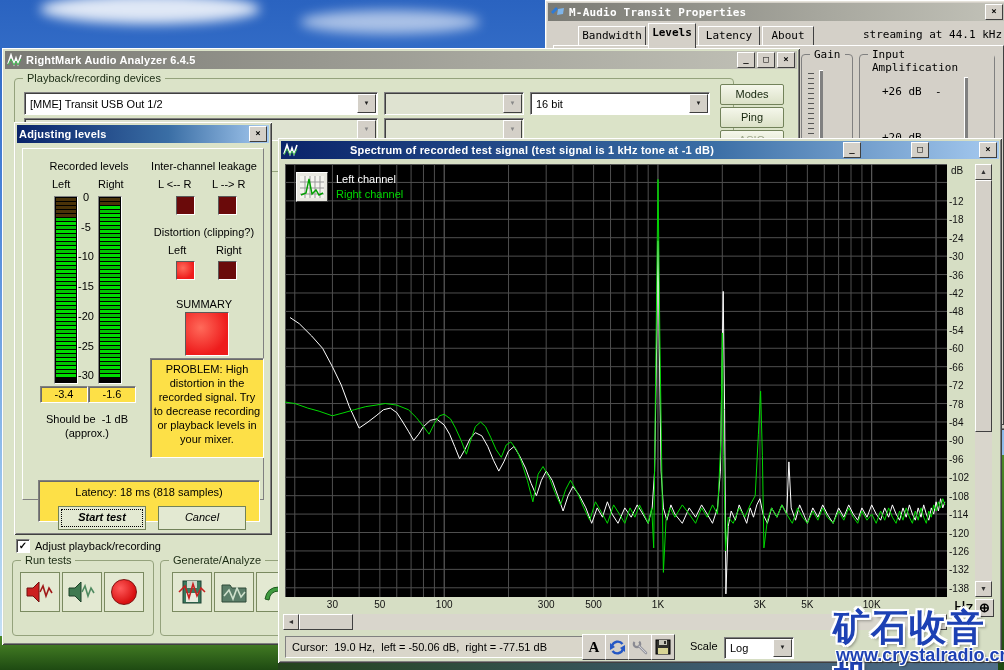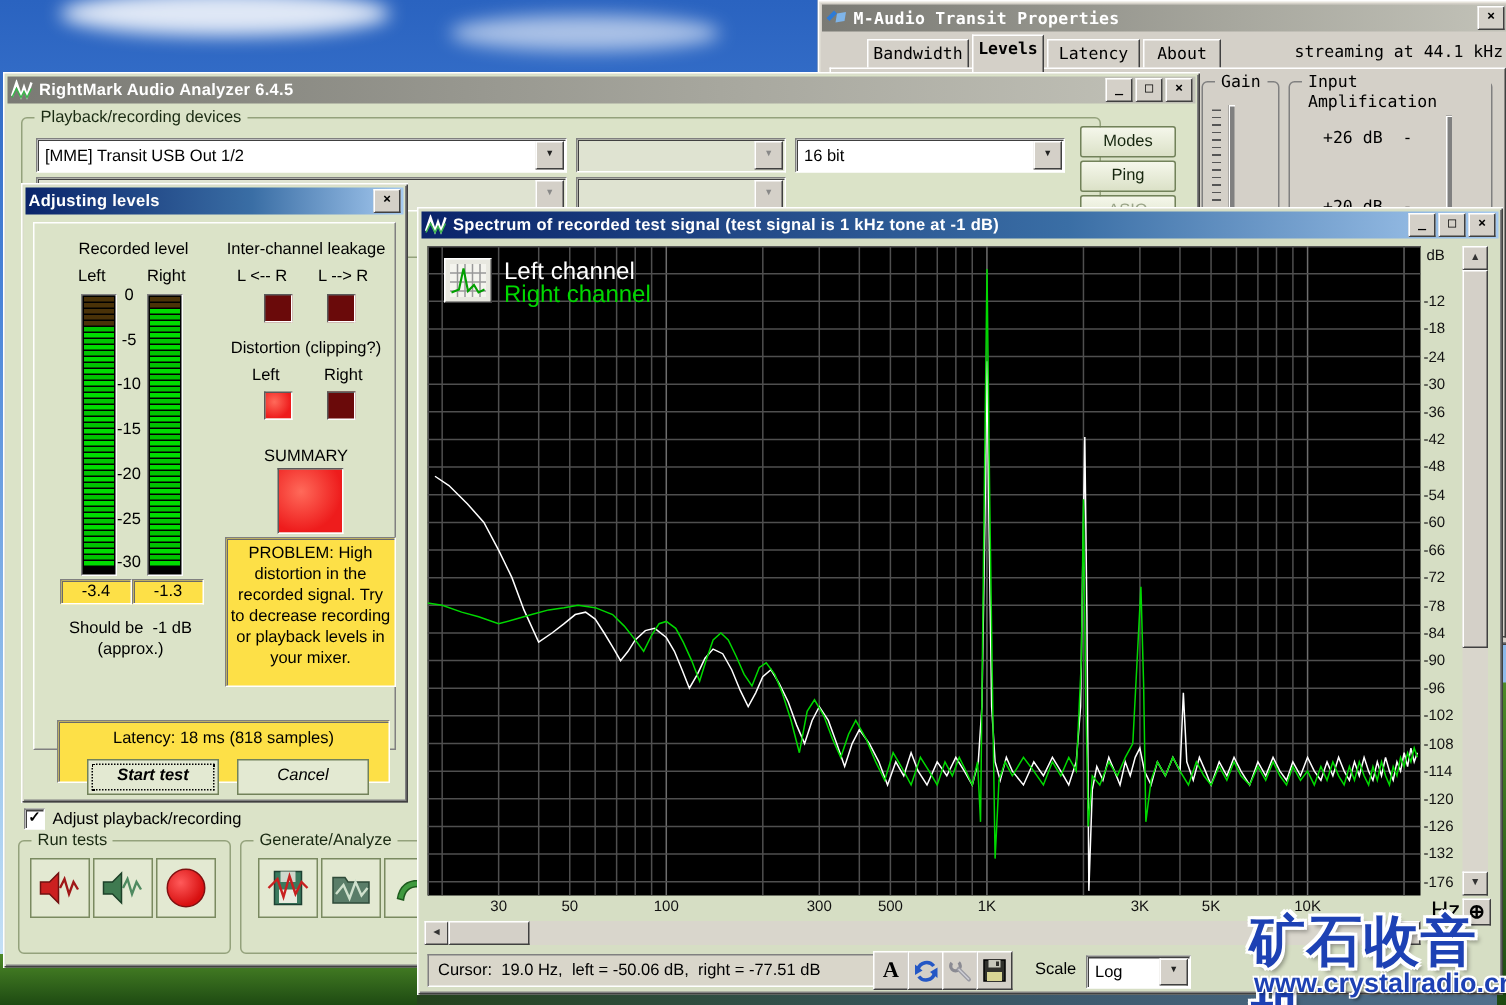--- a/index.html
+++ b/index.html
@@ -11,21 +11,21 @@
   .cloud{position:absolute;border-radius:50%;filter:blur(6px);background:rgba(255,255,255,.85);}
   .grass{position:absolute;background:linear-gradient(180deg,#4d8a28,#1e4a12);}
   .deskstrip{position:absolute;background:linear-gradient(90deg,#24431c,#3d5a6e 60%,#51708c);}
   
   .window{position:absolute;
     box-shadow: inset 1px 1px 0 #ffffff, inset -1px -1px 0 #404040, inset 2px 2px 0 #d9ddc9, inset -2px -2px 0 #808080;
     background:#dbe3c8;}
   .window.grey{background:#d4d0c8;box-shadow: inset 1px 1px 0 #ffffff, inset -1px -1px 0 #404040, inset 2px 2px 0 #e6e3da, inset -2px -2px 0 #808080;}
   .tbar{position:absolute;left:3px;right:3px;top:3px;height:18px;display:flex;align-items:center;
         padding:0 2px;color:#fff;font-weight:bold;white-space:nowrap;overflow:hidden;}
-  .tbar.active{background:linear-gradient(90deg,#0a246a,#3a6ea5 60%,#a6caf0);}
+  .tbar.active{background:linear-gradient(90deg,#0a246a,#3a6ea5 60%,#a6caf0);gap:48px;}
   .tbar.inactive{background:linear-gradient(90deg,#7a7a74,#a7a79e 60%,#c2c2b8);}
   .tbar .ticon{width:16px;height:14px;margin-right:3px;flex:0 0 auto;}
   .tbar .ttext{flex:1 1 auto;overflow:hidden;font-size:11px;letter-spacing:.2px;}
   .wbtn{flex:0 0 auto;width:16px;height:14px;margin-left:2px;background:#d4d0c8;
         border:1px solid;border-color:#fff #404040 #404040 #fff;
         font:bold 9px "DejaVu Sans Mono",monospace;color:#000;text-align:center;line-height:12px;}
   
   .group{position:absolute;border:1px solid #94a27c;border-radius:4px;}
   .group>.glabel{position:absolute;top:-7px;left:8px;background:#dbe3c8;padding:0 4px;color:#1a2a12;}
   .combo{position:absolute;height:21px;background:#fff;border:1px solid;border-color:#808080 #fff #fff #808080;
@@ -44,21 +44,21 @@
            box-shadow:inset 1px 1px 0 #6a6a6a;}
   .indicator{position:absolute;width:17px;height:17px;border:1px solid;border-color:#5a5a5a #fff #fff #5a5a5a;}
   .meter{position:absolute;width:20px;background:#000;border:1px solid;border-color:#808080 #fff #fff #808080;
          display:flex;flex-direction:column;justify-content:flex-start;padding:1px;}
   .seg{height:3px;margin-bottom:1px;flex:0 0 auto;}
   .lbl{position:absolute;white-space:pre;}
   .center{text-align:center;}
   
   .plotwrap{position:absolute;left:7px;top:26px;width:662px;height:433px;background:#000;
             box-shadow:inset 1px 1px 0 #555;}
-  .legend-entry{position:absolute;font-size:16px;white-space:nowrap;}
+  .legend-entry{position:absolute;font-size:11px;white-space:nowrap;}
   .dbtick{position:absolute;left:0;width:26px;font-size:10px;color:#111;}
   .ftick{position:absolute;top:0;width:40px;text-align:center;font-size:10px;color:#111;}
   .sb{position:absolute;background:#d9d6cc;}
   .sbbtn{position:absolute;background:#d4d0c8;border:1px solid;border-color:#fff #404040 #404040 #fff;
          text-align:center;color:#333;}
   .sbthumb{position:absolute;background:#d4d0c8;border:1px solid;border-color:#fff #404040 #404040 #fff;}
   .toolbtn{position:absolute;width:22px;height:24px;background:#d4d0c8;border:1px solid;border-color:#fff #404040 #404040 #fff;
            display:flex;align-items:center;justify-content:center;}
   .statuspanel{position:absolute;background:#d9d6ca;border:1px solid;border-color:#808080 #fff #fff #808080;
                display:flex;align-items:center;padding:0 6px;white-space:pre;}
@@ -203,21 +203,21 @@
   </div>
 </div>
 
 <div class="window" style="left:14px;top:122px;width:258px;height:413px;">
   <div class="tbar active">
     <span class="ttext">Adjusting levels</span>
     <span class="wbtn">×</span>
   </div>
   <div class="abs" style="left:8px;top:26px;width:240px;height:350px;border:1px solid;border-color:#fff #808080 #808080 #fff;"></div>
 
-  <div class="lbl center" style="left:20px;top:38px;width:110px;">Recorded level</div>
+  <div class="lbl center" style="left:20px;top:38px;width:110px;">Recorded levels</div>
   <div class="lbl" style="left:38px;top:56px;">Left</div>
   <div class="lbl" style="left:84px;top:56px;">Right</div>
 
   <div class="meter" style="left:40px;top:74px;height:184px;">
       <div class="seg" style="background: rgb(74, 50, 8);"></div>
       <div class="seg" style="background: rgb(74, 50, 8);"></div>
       <div class="seg" style="background: rgb(74, 50, 8);"></div>
       <div class="seg" style="background: rgb(74, 50, 8);"></div>
       <div class="seg" style="background: rgb(74, 50, 8);"></div>
       <div class="seg" style="background: rgb(0, 196, 0);"></div>
@@ -312,21 +312,21 @@
       <div style="position: absolute; left: 0px; width: 24px; text-align: center; top: -5px;">0</div>
       <div style="position: absolute; left: 0px; width: 24px; text-align: center; top: 24.7px;">-5</div>
       <div style="position: absolute; left: 0px; width: 24px; text-align: center; top: 54.4px;">-10</div>
       <div style="position: absolute; left: 0px; width: 24px; text-align: center; top: 84.1px;">-15</div>
       <div style="position: absolute; left: 0px; width: 24px; text-align: center; top: 113.8px;">-20</div>
       <div style="position: absolute; left: 0px; width: 24px; text-align: center; top: 143.5px;">-25</div>
       <div style="position: absolute; left: 0px; width: 24px; text-align: center; top: 173.2px;">-30</div>
     </div>
 
   <div class="sunkbox center" style="left:26px;top:264px;width:46px;height:15px;line-height:15px;">-3.4</div>
-  <div class="sunkbox center" style="left:74px;top:264px;width:46px;height:15px;line-height:15px;">-1.3</div>
+  <div class="sunkbox center" style="left:74px;top:264px;width:46px;height:15px;line-height:15px;">-1.6</div>
   <div class="lbl center" style="left: 12px; top: 291px; width: 122px; white-space: pre;">Should be  -1 dB</div>
   <div class="lbl center" style="left:12px;top:305px;width:122px;">(approx.)</div>
 
   <div class="lbl center" style="left:132px;top:38px;width:116px;">Inter-channel leakage</div>
   <div class="lbl" style="left:144px;top:56px;">L &lt;-- R</div>
   <div class="lbl" style="left:198px;top:56px;">L --&gt; R</div>
   <div class="indicator" style="left: 162px; top: 74px; background: rgb(106, 10, 10);"></div>
   <div class="indicator" style="left: 204px; top: 74px; background: rgb(106, 10, 10);"></div>
 
   <div class="lbl center" style="left:132px;top:104px;width:116px;">Distortion (clipping?)</div>
@@ -458,21 +458,21 @@
         <div class="dbtick" style="top: 234.532px; left: 2px;">-78</div>
         <div class="dbtick" style="top: 252.957px; left: 2px;">-84</div>
         <div class="dbtick" style="top: 271.383px; left: 2px;">-90</div>
         <div class="dbtick" style="top: 289.809px; left: 2px;">-96</div>
         <div class="dbtick" style="top: 308.234px; left: 2px;">-102</div>
         <div class="dbtick" style="top: 326.66px; left: 2px;">-108</div>
         <div class="dbtick" style="top: 345.085px; left: 2px;">-114</div>
         <div class="dbtick" style="top: 363.511px; left: 2px;">-120</div>
         <div class="dbtick" style="top: 381.936px; left: 2px;">-126</div>
         <div class="dbtick" style="top: 400.362px; left: 2px;">-132</div>
-        <div class="dbtick" style="top: 418.787px; left: 2px;">-176</div>
+        <div class="dbtick" style="top: 418.787px; left: 2px;">-138</div>
       </div>
   </div>
 
   <div class="sb" style="left:697px;top:26px;width:17px;height:433px;">
     <span class="sbbtn" style="left:0;top:0;width:15px;height:14px;font-size:7px;line-height:13px;">▲</span>
     <span class="sbthumb" style="left:0;top:16px;width:15px;height:250px;"></span>
     <span class="sbbtn" style="left:0;bottom:0;width:15px;height:14px;font-size:7px;line-height:13px;">▼</span>
   </div>
   <div class="toolbtn" style="left:697px;top:461px;width:17px;height:16px;">
     <span style="font-size:13px;font-weight:bold;line-height:14px;">⊕</span>

